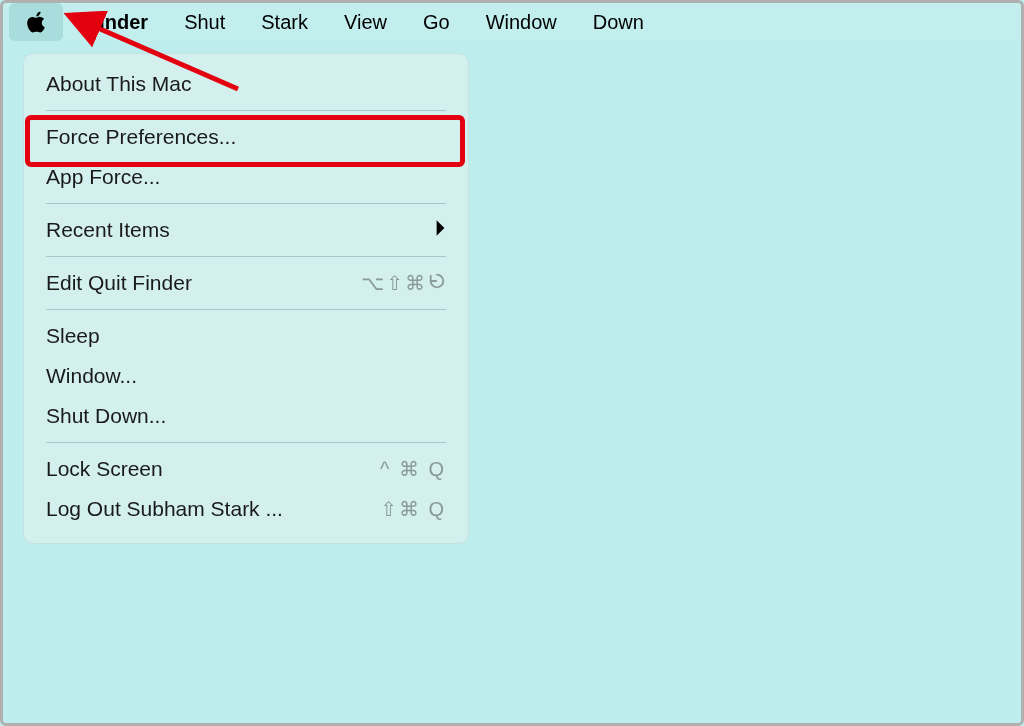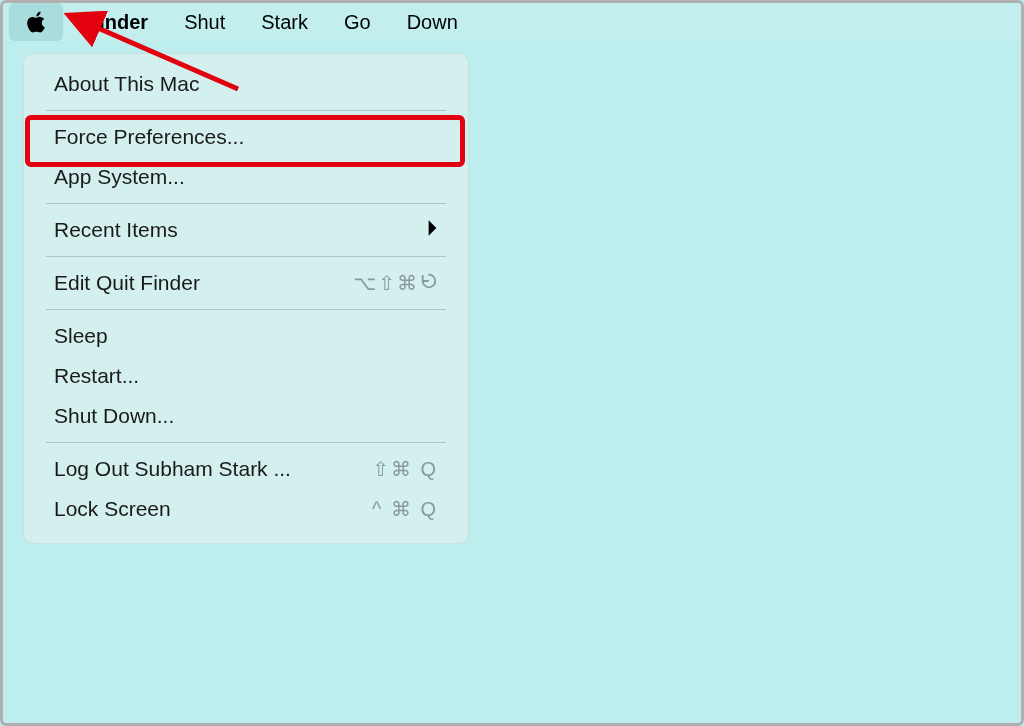--- a/index.html
+++ b/index.html
@@ -57,21 +57,21 @@
       width: 446px;
       background: #d3f0ef;
       border-radius: 10px;
       padding: 10px 0 14px 0;
       border: 1px solid rgba(0,0,0,0.06);
     }
     .dropdown-item {
       display: flex;
       align-items: center;
       justify-content: space-between;
-      padding: 8px 30px;
+      padding: 8px 22px;
       font-size: 21px;
       color: #1a1a1a;
       cursor: default;
       min-height: 40px;
     }
     .dropdown-item .label {
       flex: 1;
     }
     .dropdown-item .shortcut {
       color: #8a9a9a;
@@ -119,34 +119,36 @@
   <div class="apple-button">
     <span class="apple-icon">
       <svg viewBox="0 0 170 170">
           <path d="M150.9 131.6c-2.4 5.5-5.2 10.6-8.6 15.3-4.6 6.4-8.4 10.8-11.3 13.3-4.5 4-9.3 6.1-14.5 6.2-3.7 0-8.2-1.1-13.4-3.2-5.2-2.1-10-3.2-14.3-3.2-4.5 0-9.4 1.1-14.7 3.2-5.3 2.1-9.6 3.3-12.9 3.4-5 .2-9.9-1.9-14.8-6.4-3.1-2.7-7.1-7.3-11.8-13.8-5.1-7-9.3-15.1-12.6-24.3-3.5-9.9-5.3-19.5-5.3-28.8 0-10.6 2.3-19.8 6.9-27.5 3.6-6.2 8.4-11 14.4-14.6 6-3.6 12.5-5.4 19.5-5.5 3.9 0 9.1 1.2 15.5 3.6 6.4 2.4 10.5 3.6 12.3 3.6 1.3 0 5.9-1.4 13.6-4.2 7.3-2.6 13.5-3.7 18.6-3.3 13.7 1.1 24 6.5 30.8 16.3-12.3 7.4-18.3 17.8-18.2 31.2.1 10.4 3.9 19 11.3 25.9 3.4 3.2 7.1 5.6 11.3 7.4-.6 1.8-1.2 3.5-1.9 5.4zM120.4 7.7c0 7.9-2.9 15.3-8.6 22.1-6.9 8.1-15.3 12.8-24.4 12.1-.1-.9-.2-1.9-.2-2.9 0-7.6 3.3-15.7 9.2-22.3 2.9-3.3 6.7-6.1 11.2-8.3C112.1 6.2 116.4 5 120.4 5c.1.9 0 1.8 0 2.7z"></path>
         </svg>
     </span>
   </div>
   <div class="menu-item bold">Finder</div>
   <div class="menu-item">Shut</div>
   <div class="menu-item">Stark</div>
+  <div class="menu-item">View</div>
   <div class="menu-item">Go</div>
+  <div class="menu-item">Window</div>
   <div class="menu-item">Down</div>
 </div>
 
 <div class="dropdown">
   <div class="dropdown-item">
     <span class="label">About This Mac</span>
   </div>
   <div class="divider"></div>
   <div class="dropdown-item">
     <span class="label">Force Preferences...</span>
   </div>
   <div class="dropdown-item">
-    <span class="label">App System...</span>
+    <span class="label">App Force...</span>
   </div>
   <div class="divider"></div>
   <div class="dropdown-item">
     <span class="label">Recent Items</span>
     <span class="chevron chevron-icon">
       <svg viewBox="0 0 8 14">
           <path d="M1 1 L7 7 L1 13 Z"></path>
         </svg>
     </span>
   </div>
@@ -161,33 +163,33 @@
             <path d="M3 4 L3 10 L9 10" stroke-width="2" stroke-linecap="round" fill="none"></path>
           </svg>
       </span>
     </span>
   </div>
   <div class="divider"></div>
   <div class="dropdown-item">
     <span class="label">Sleep</span>
   </div>
   <div class="dropdown-item">
-    <span class="label">Restart...</span>
+    <span class="label">Window...</span>
   </div>
   <div class="dropdown-item">
     <span class="label">Shut Down...</span>
   </div>
   <div class="divider"></div>
+  <div class="dropdown-item">
+    <span class="label">Lock Screen</span>
+    <span class="shortcut">^ ⌘ Q</span>
+  </div>
   <div class="dropdown-item">
     <span class="label">Log Out Subham  Stark ...</span>
     <span class="shortcut">⇧⌘ Q</span>
-  </div>
-  <div class="dropdown-item">
-    <span class="label">Lock Screen</span>
-    <span class="shortcut">^ ⌘ Q</span>
   </div>
 </div>
 
 <div class="highlight-box" style="left:22px; top:112px; width:440px; height:52px;"></div>
 
 <svg class="arrow-annotation" style="left:60px; top:8px; width:190px; height:90px;">
   <defs>
     <marker id="arrowhead" markerWidth="8" markerHeight="8" refX="2" refY="4" orient="auto">
       <polygon points="0 0, 8 4, 0 8" fill="#e3000f"></polygon>
     </marker>

